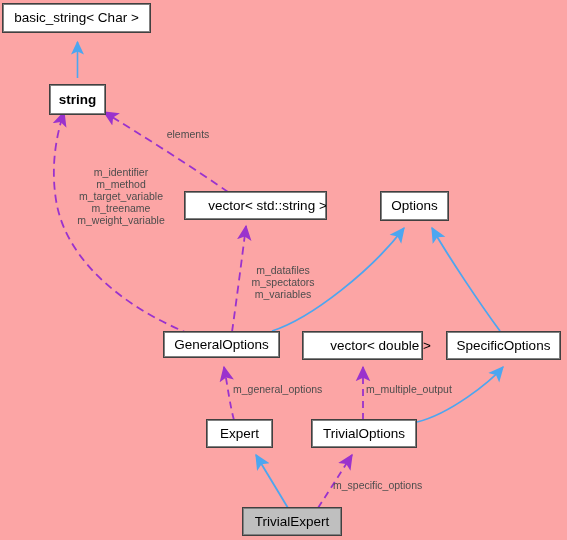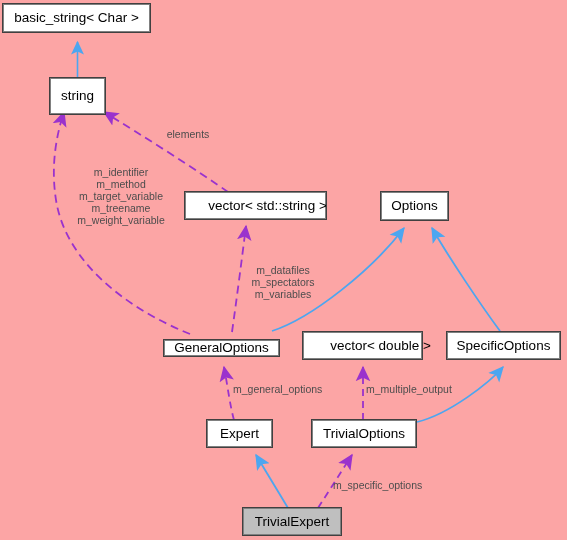--- a/index.html
+++ b/index.html
@@ -87,33 +87,33 @@
 
     <path d="M 288 508 L 256 455" fill="none" stroke="#4ca6f0" stroke-width="1.8" marker-end="url(#arrow-blue)"></path>
 
     <path d="M 318 508 L 352 455" fill="none" stroke="#9a32cd" stroke-width="1.8" stroke-dasharray="7,5" marker-end="url(#arrow-purple)"></path>
   </svg>
 
   <div class="node" style="left:3px; top:4px; width:147px; height:28px;">
     <span>basic_string&lt; Char &gt;</span>
   </div>
 
-  <div class="node" style="left:50px; top:78px; width:55px; height:36px;">
+  <div class="node" style="left:50px; top:85px; width:55px; height:29px;font-weight:bold;">
     <span>string</span>
   </div>
 
   <div class="node" style="left:185px; top:192px; width:141px; height:27px;padding-left:24px;">
     <span>vector&lt; std::string &gt;</span>
   </div>
 
   <div class="node" style="left:381px; top:192px; width:67px; height:28px;">
     <span>Options</span>
   </div>
 
-  <div class="node" style="left:164px; top:340px; width:115px; height:16px;">
+  <div class="node" style="left:164px; top:332px; width:115px; height:25px;">
     <span>GeneralOptions</span>
   </div>
 
   <div class="node" style="left:303px; top:332px; width:119px; height:27px;padding-left:36px;">
     <span>vector&lt; double &gt;</span>
   </div>
 
   <div class="node" style="left:447px; top:332px; width:113px; height:27px;">
     <span>SpecificOptions</span>
   </div>

